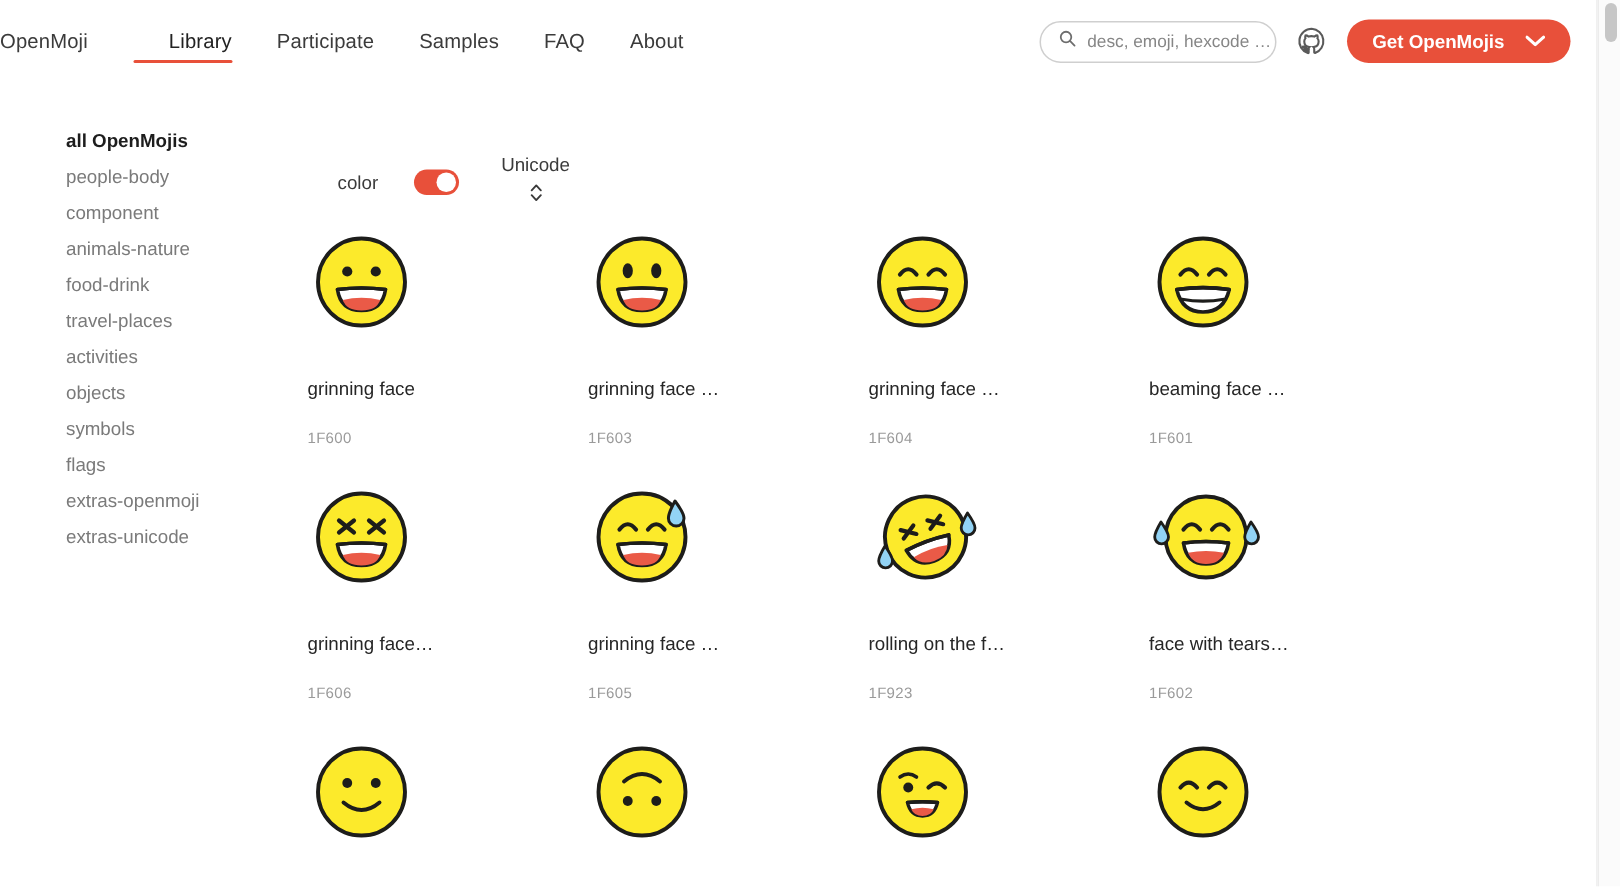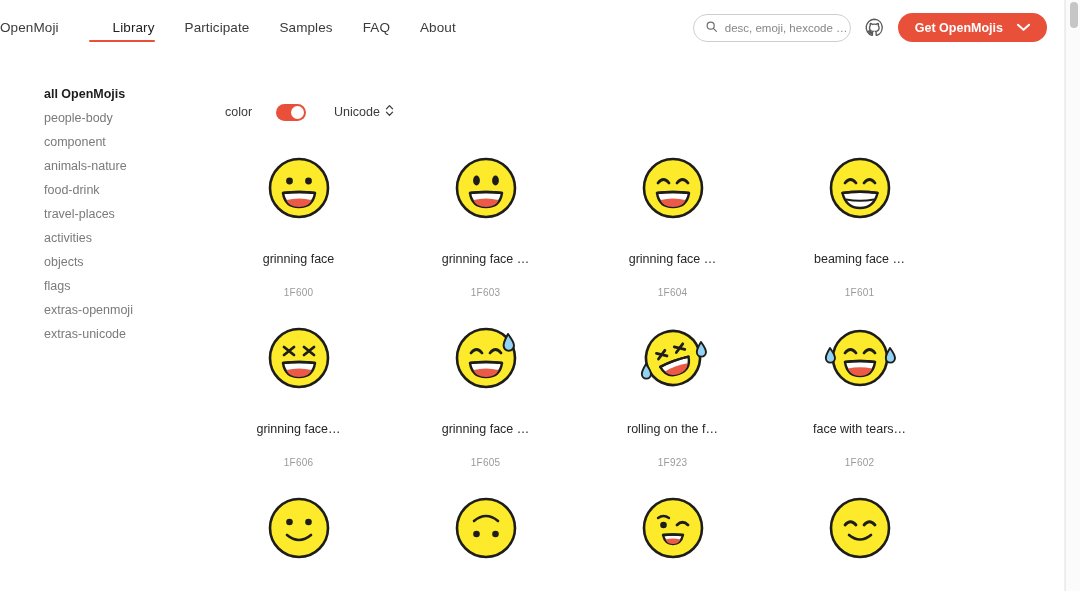--- a/index.html
+++ b/index.html
@@ -84,35 +84,35 @@
   .tb-label { font-size: 12.5px; color: #3b3b3b; }
   .toggle {
     width: 30px; height: 17px; border-radius: 10px;
     background: #e8503a; position: relative; cursor: pointer;
   }
   .toggle .knob {
     position: absolute; width: 13px; height: 13px; border-radius: 50%;
     background: #fff; top: 2px; right: 2px;
   }
   .select-wrap {
-    display: flex; align-items: center; gap: 5px; cursor: pointer; margin-left: 4px;
+    display: flex; align-items: center; gap: 5px; cursor: pointer; margin-left: 4px; flex-direction: column;
   }
   .select-wrap .sel-val { font-size: 12.5px; color: #3b3b3b; }
 
   
   .grid {
     position: absolute; left: 205px; top: 140px;
     width: 840px;
     display: grid;
     grid-template-columns: repeat(4, 187px);
     column-gap: 0px; row-gap: 0px;
   }
   .cell {
     width: 187px; height: 170px;
-    display: flex; flex-direction: column; align-items: center;
+    display: flex; flex-direction: column; align-items: flex-start;
     cursor: pointer;
   }
   .cell .art { height: 96px; display: flex; align-items: center; justify-content: center; }
   .cell .name {
     font-size: 12.5px; color: #262626; margin-top: 16px;
     max-width: 125px; text-align: center; white-space: nowrap; overflow: hidden;
   }
   .cell .hex {
     font-size: 10px; color: #9a9a9a; margin-top: 21px; letter-spacing: .2px;
   }
@@ -176,20 +176,21 @@
 
   <div class="sidebar">
     <div class="side-item active">all OpenMojis</div>
     <div class="side-item">people-body</div>
     <div class="side-item">component</div>
     <div class="side-item">animals-nature</div>
     <div class="side-item">food-drink</div>
     <div class="side-item">travel-places</div>
     <div class="side-item">activities</div>
     <div class="side-item">objects</div>
+    <div class="side-item">symbols</div>
     <div class="side-item">flags</div>
     <div class="side-item">extras-openmoji</div>
     <div class="side-item">extras-unicode</div>
   </div>
 
   <div class="toolbar">
     <span class="tb-label">color</span>
     <div class="toggle">
       <div class="knob"></div>
     </div>

